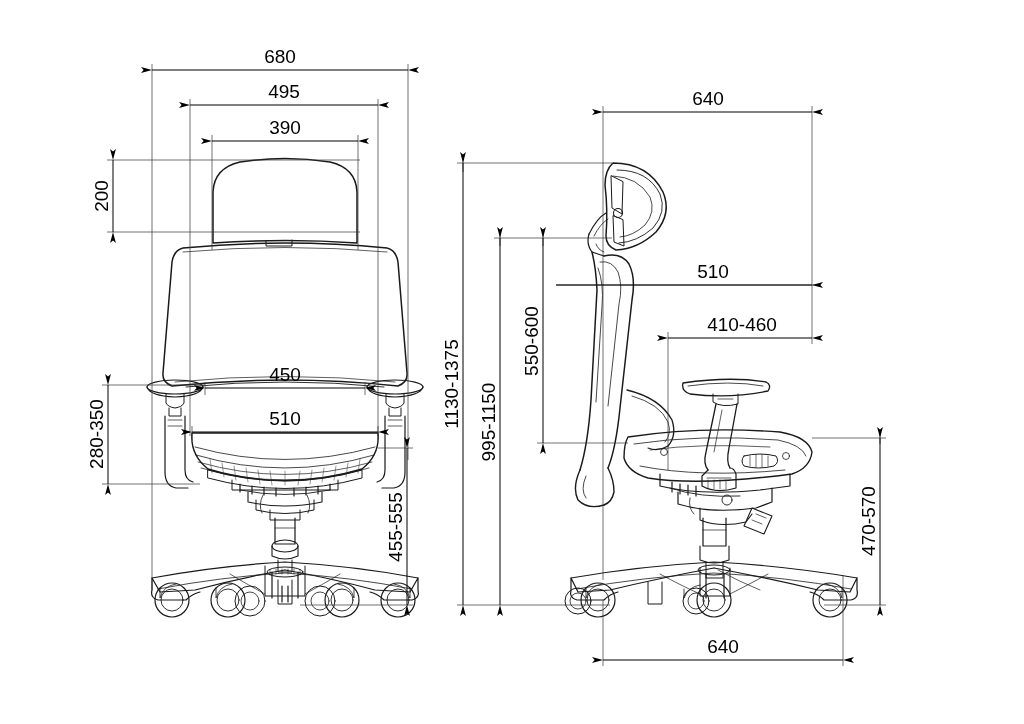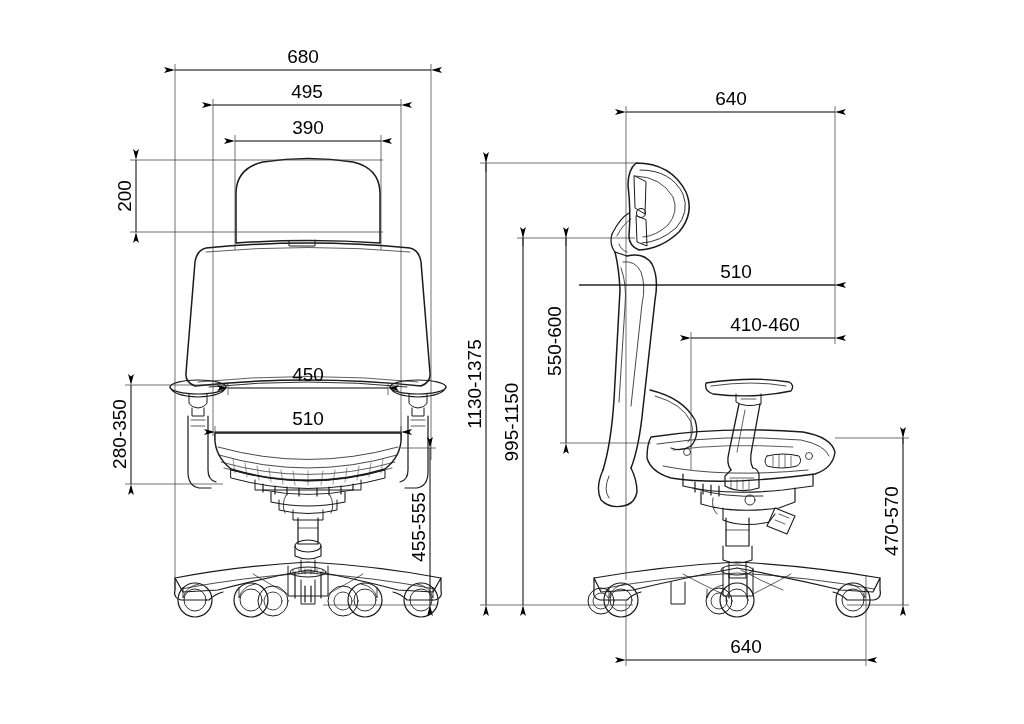--- a/index.html
+++ b/index.html
@@ -1,17 +1,17 @@
 <!DOCTYPE html>
 <html><head>
 <meta charset="utf-8">
 <style>
   html,body{margin:0;padding:0;background:#ffffff;}
   body{width:1024px;height:724px;overflow:hidden;font-family:"Liberation Sans",sans-serif;}
-  #stage{position:relative;width:940px;height:724px;background:#0ea5e9;margin-left:23px;}
+  #stage{position:relative;width:940px;height:724px;background:#0ea5e9;}
   svg{display:block;}
   .dimtext{font-family:"Liberation Sans",sans-serif;font-size:19px;fill:#000;}
   .dimtext-v{font-family:"Liberation Sans",sans-serif;font-size:19px;fill:#000;}
 </style>
 </head>
 <body>
 
 <div id="stage">
 <svg width="1024" height="724" viewBox="0 0 1024 724">
   <defs>

